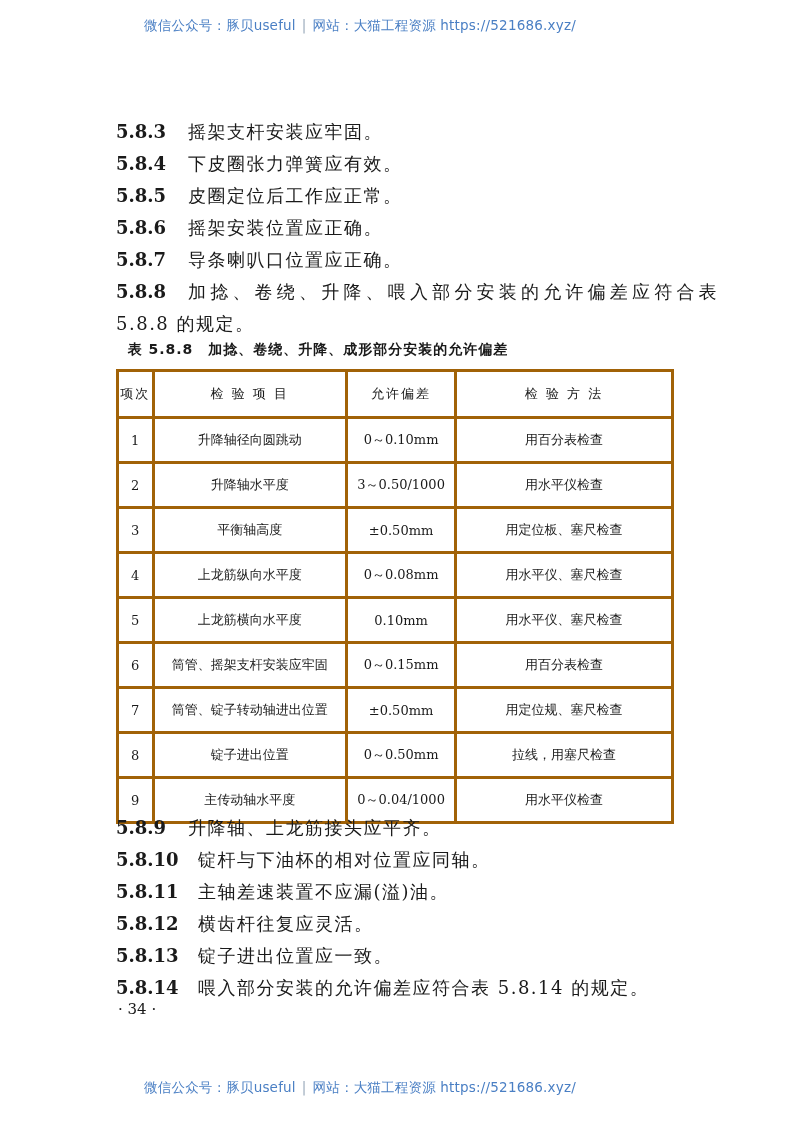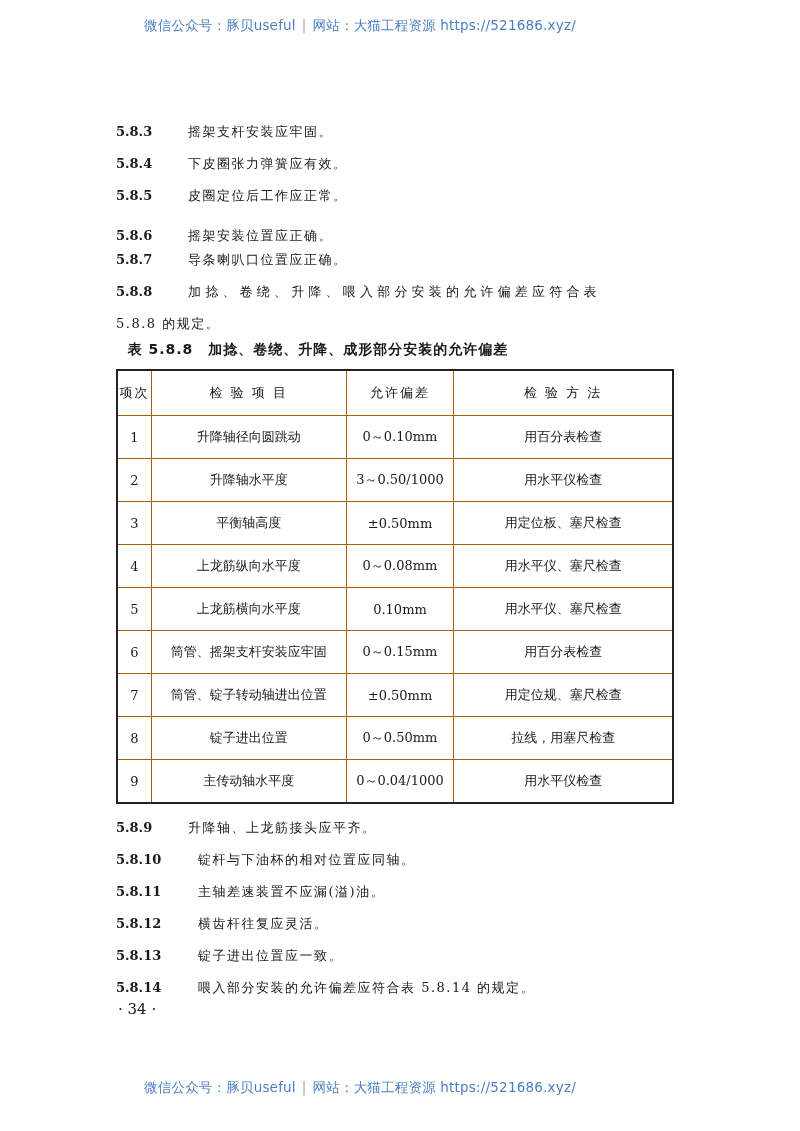--- a/index.html
+++ b/index.html
@@ -3,43 +3,43 @@
 <meta charset="utf-8">
 <style>
   html, body { margin:0; padding:0; background:#fff; }
   body { width:800px; height:1131px; position:relative; overflow:hidden;
          font-family: "DejaVu Serif", "Liberation Serif", serif; color:#1a1a1a; }
   .watermark { position:absolute; left:0; width:720px; text-align:center;
                color:#4a7fc4; font-size:13.5px; font-family:"DejaVu Sans", sans-serif; letter-spacing:0.2px; }
   .wm-top { top:17px; }
   .wm-bottom { top:1079px; }
   .wm-sep { color:#9ab; margin:0 6px; }
-  .clause { position:absolute; left:116px; font-size:13px; line-height:20px; white-space:nowrap; }
+  .clause { position:absolute; left:116px; font-size:18px; line-height:20px; white-space:nowrap; }
   .clause .num { font-weight:bold; font-family:"DejaVu Serif", serif; display:inline-block; }
   .clause .txt { letter-spacing:1.5px; }
   .table-caption { position:absolute; top:341px; left:0; width:636px; text-align:center;
                    font-size:14px; font-weight:bold; font-family:"DejaVu Sans", sans-serif; letter-spacing:1px; }
   table.spec { position:absolute; left:116px; top:369px; width:558px; border-collapse:collapse;
                border:2px solid #222; font-size:13px; }
-  table.spec th, table.spec td { border:1px solid #a16207; text-align:center; height:42px; padding:0; font-weight:normal; }
+  table.spec th, table.spec td { border:3px solid #a16207; text-align:center; height:42px; padding:0; font-weight:normal; }
   table.spec th { height:44px; letter-spacing:2px; }
   .c1 { width:33px; } .c2 { width:195px; } .c3 { width:107px; } .c4 { width:219px; }
   .page-num { position:absolute; top:996px; left:118px; font-size:15px; }
 </style>
 </head>
 <body>
 
 <div class="watermark wm-top">
   <span>微信公众号：豚贝useful</span><span class="wm-sep">|</span><span>网站：大猫工程资源 https://521686.xyz/</span>
 </div>
 
 <div class="clause" style="top:122px"><span class="num" style="width:72px">5.8.3</span><span class="txt">摇架支杆安装应牢固。</span></div>
 <div class="clause" style="top:154px"><span class="num" style="width:72px">5.8.4</span><span class="txt">下皮圈张力弹簧应有效。</span></div>
 <div class="clause" style="top:186px"><span class="num" style="width:72px">5.8.5</span><span class="txt">皮圈定位后工作应正常。</span></div>
-<div class="clause" style="top:226px"><span class="num" style="width:72px">5.8.6</span><span class="txt">摇架安装位置应正确。</span></div>
+<div class="clause" style="top:218px"><span class="num" style="width:72px">5.8.6</span><span class="txt">摇架安装位置应正确。</span></div>
 <div class="clause" style="top:250px"><span class="num" style="width:72px">5.8.7</span><span class="txt">导条喇叭口位置应正确。</span></div>
 <div class="clause" style="top:282px"><span class="num" style="width:72px">5.8.8</span><span class="txt" style="letter-spacing:4.2px">加捻、卷绕、升降、喂入部分安装的允许偏差应符合表</span></div>
 <div class="clause" style="top:314px"><span class="txt">5.8.8 的规定。</span></div>
 
 <div class="table-caption">表 5.8.8　加捻、卷绕、升降、成形部分安装的允许偏差</div>
 
 <table class="spec">
   <thead>
     <tr>
       <th class="c1">项次</th>

